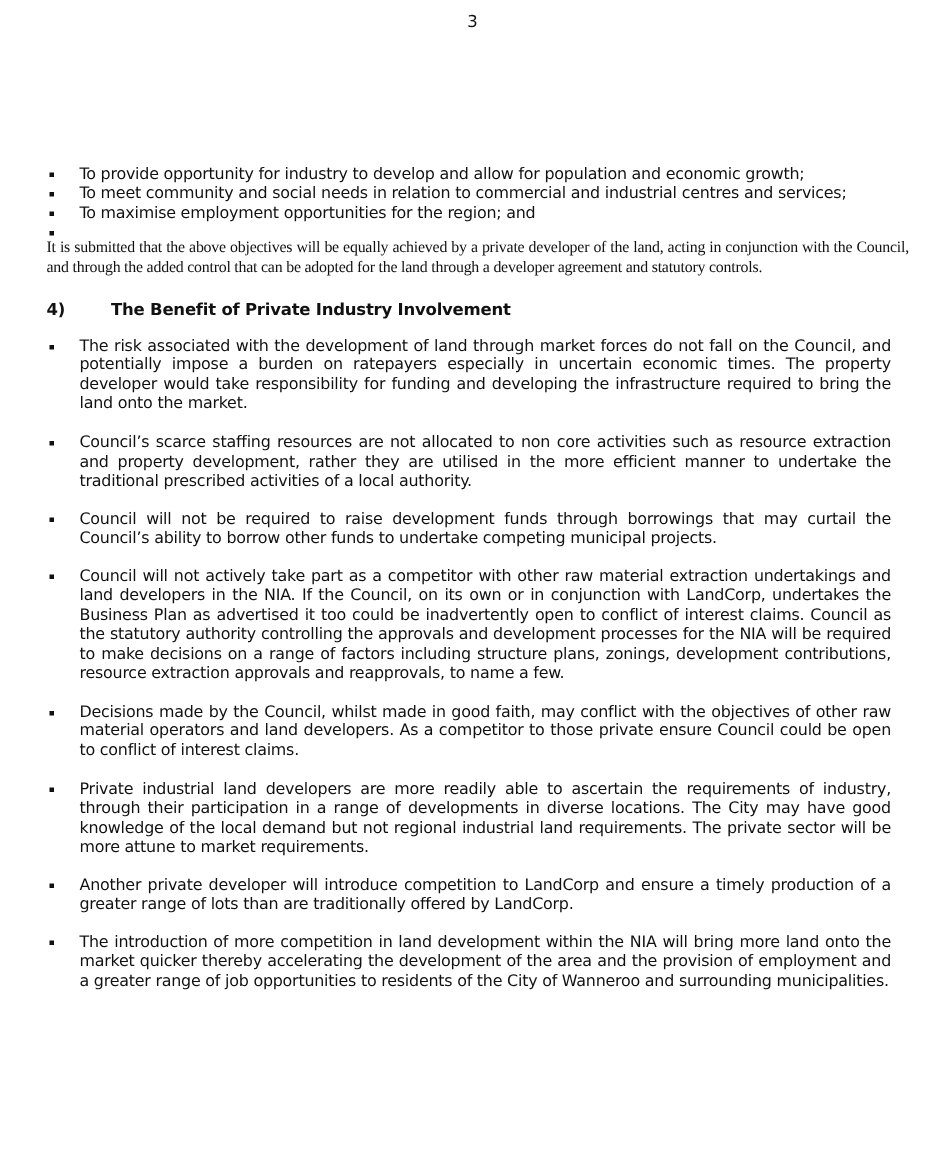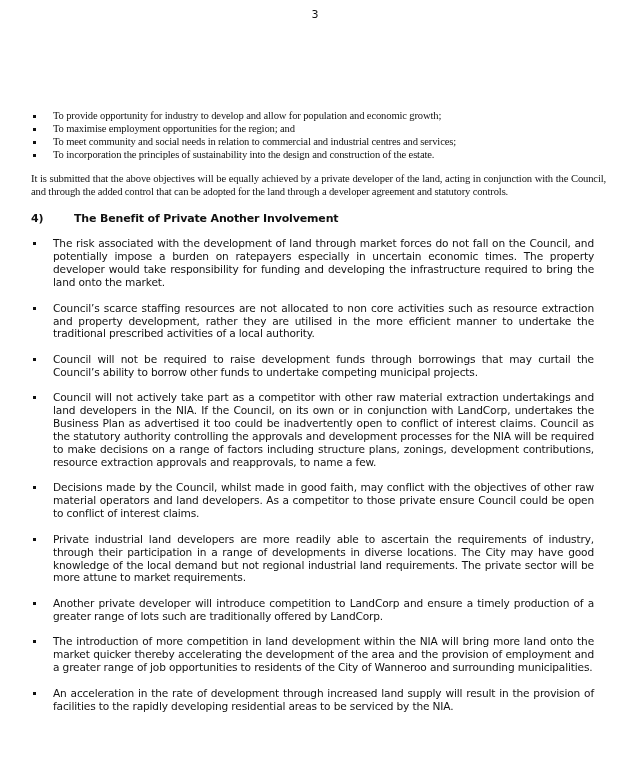--- a/index.html
+++ b/index.html
@@ -11,21 +11,21 @@
   .page { position: absolute; left: 0; top: 0; width: 630px; height: 784px; }
   .page-number {
     position: absolute; top: 8px; left: 0; width: 630px; text-align: center;
     font-size: 11px; line-height: 13px;
   }
   .content {
     position: absolute; left: 31px; top: 110px; width: 575px;
     font-size: 10.6px; line-height: 12.9px; letter-spacing: -0.15px;
   }
   .obj-list { margin: 0; padding: 0; list-style: none; }
-  .obj-list li { position: relative; padding-left: 22px; white-space: nowrap; font-family: Liberation Serif, serif; }
+  .obj-list li { position: relative; padding-left: 22px; white-space: nowrap; }
   .bullet {
     position: absolute; left: 2px; top: 5px; width: 3px; height: 3px; background: #111;
   }
   p.para { margin: 11px 0 0 0; text-align: justify; font-family: Liberation Serif, serif; }
   h2.section {
     margin: 14px 0 0 0; font-size: 11px; font-weight: bold; line-height: 13px;
     display: flex;
   }
   h2.section .num { width: 43px; }
   .benefits { margin: 12px 12px 0 0; padding: 0; list-style: none; }
@@ -36,38 +36,37 @@
 </style>
 </head>
 <body>
 
 <div class="page">
   <div class="page-number">3</div>
 
   <div class="content">
     <ul class="obj-list">
       <li><span class="bullet"></span><span>To provide opportunity for industry to develop and allow for population and economic growth;</span></li>
+      <li><span class="bullet"></span><span>To meet community and social needs in relation to commercial and industrial centres and services;</span></li>
       <li><span class="bullet"></span><span>To maximise employment opportunities for the region; and</span></li>
-      <li><span class="bullet"></span><span>To meet community and social needs in relation to commercial and industrial centres and services;</span></li>
-      <li><span class="bullet"></span><span>To incorporation the principles of sustainability into the design and construction of the estate.</span></li>
+      <li><span class="bullet"></span></li>
     </ul>
 
     <p class="para">It is submitted that the above objectives will be equally achieved by a private developer of the land, acting in conjunction with the Council, and through the added control that can be adopted for the land through a developer agreement and statutory controls.</p>
 
     <h2 class="section">
       <span class="num">4)</span>
-      <span>The Benefit of Private Another Involvement</span>
+      <span>The Benefit of Private Industry Involvement</span>
     </h2>
 
 
     <ul class="benefits">
       <li><span class="bullet"></span><span>The risk associated with the development of land through market forces do not fall on the Council, and potentially impose a burden on ratepayers especially in uncertain economic times. The property developer would take responsibility for funding and developing the infrastructure required to bring the land onto the market.</span></li>
       <li><span class="bullet"></span><span>Council’s scarce staffing resources are not allocated to non core activities such as resource extraction and property development, rather they are utilised in the more efficient manner to undertake the traditional prescribed activities of a local authority.</span></li>
       <li><span class="bullet"></span><span>Council will not be required to raise development funds through borrowings that may curtail the Council’s ability to borrow other funds to undertake competing municipal projects.</span></li>
       <li><span class="bullet"></span><span>Council will not actively take part as a competitor with other raw material extraction undertakings and land developers in the NIA. If the Council, on its own or in conjunction with LandCorp, undertakes the Business Plan as advertised it too could be inadvertently open to conflict of interest claims. Council as the statutory authority controlling the approvals and development processes for the NIA will be required to make decisions on a range of factors including structure plans, zonings, development contributions, resource extraction approvals and reapprovals, to name a few.</span></li>
       <li><span class="bullet"></span><span>Decisions made by the Council, whilst made in good faith, may conflict with the objectives of other raw material operators and land developers. As a competitor to those private ensure Council could be open to conflict of interest claims.</span></li>
       <li><span class="bullet"></span><span>Private industrial land developers are more readily able to ascertain the requirements of industry, through their participation in a range of developments in diverse locations. The City may have good knowledge of the local demand but not regional industrial land requirements. The private sector will be more attune to market requirements.</span></li>
-      <li><span class="bullet"></span><span>Another private developer will introduce competition to LandCorp and ensure a timely production of a greater range of lots such are traditionally offered by LandCorp.</span></li>
+      <li><span class="bullet"></span><span>Another private developer will introduce competition to LandCorp and ensure a timely production of a greater range of lots than are traditionally offered by LandCorp.</span></li>
       <li><span class="bullet"></span><span>The introduction of more competition in land development within the NIA will bring more land onto the market quicker thereby accelerating the development of the area and the provision of employment and a greater range of job opportunities to residents of the City of Wanneroo and surrounding municipalities.</span></li>
-      <li><span class="bullet"></span><span>An acceleration in the rate of development through increased land supply will result in the provision of facilities to the rapidly developing residential areas to be serviced by the NIA.</span></li>
     </ul>
   </div>
 </div>
 
 </body></html>

